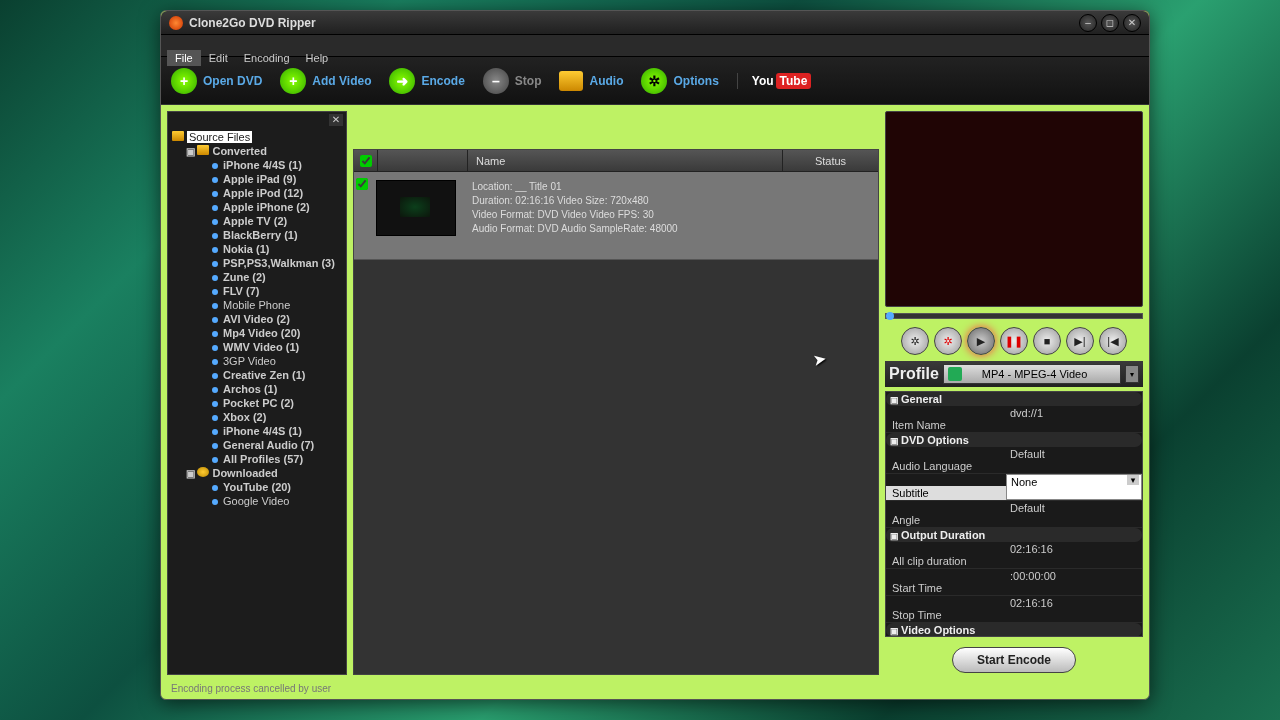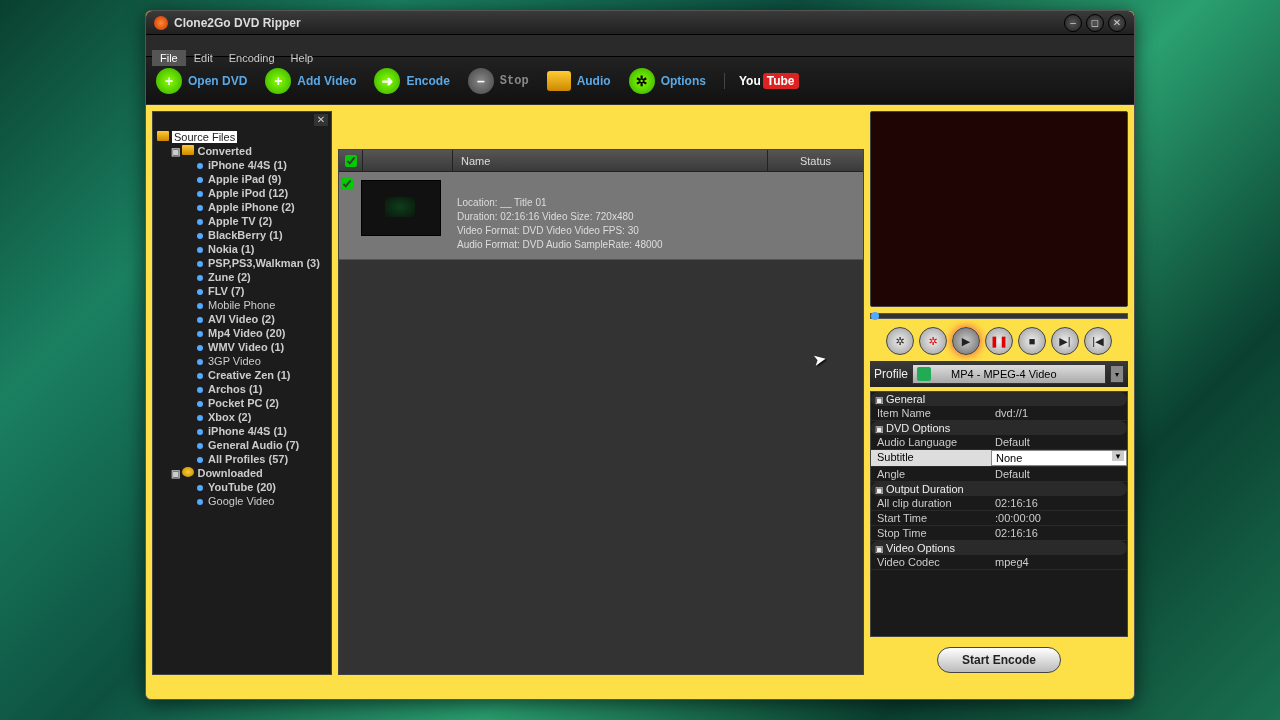--- a/index.html
+++ b/index.html
@@ -2,22 +2,22 @@
 <html><head>
 <meta charset="utf-8">
 <style>
   * { box-sizing: border-box; margin: 0; padding: 0; font-family: Tahoma, Arial, sans-serif; }
   body {
     width: 1280px; height: 720px; overflow: hidden;
     background: linear-gradient(135deg, #0a4030 0%, #1a8060 20%, #0d5040 40%, #2aa070 60%, #0a4030 80%, #1a7050 100%);
     position: relative;
   }
   .window {
-    position: absolute; left: 145px; top: 10px; width: 990px; height: 690px;
-    background: #fde047; border: 1px solid #555; border-radius: 6px;
+    position: absolute; left: 160px; top: 10px; width: 990px; height: 690px;
+    background: #bef264; border: 1px solid #555; border-radius: 6px;
     box-shadow: 0 4px 20px rgba(0,0,0,0.6);
   }
   .titlebar {
     height: 24px; background: linear-gradient(#3a3a3a, #202020);
     display: flex; align-items: center; padding: 0 8px;
     border-radius: 6px 6px 0 0; border-bottom: 1px solid #000;
   }
   .titlebar .app-icon { width: 14px; height: 14px; background: radial-gradient(#ff8833,#cc3300); border-radius: 50%; margin-right: 6px; }
   .title-text { color: #ddd; font-size: 12px; font-weight: bold; flex: 1; }
   .winbtns { display: flex; gap: 4px; }
@@ -26,21 +26,21 @@
   .menu-item { color: #ccc; font-size: 11px; padding: 2px 8px; cursor: pointer; margin-top: 24px; }
   .menu-item.sel { background: #555; color: #fff; }
   .toolbar { height: 48px; background: linear-gradient(#222,#111); display: flex; align-items: center; padding: 0 10px; gap: 18px; border-bottom:1px solid #333;}
   .tbtn { display: flex; align-items: center; gap: 6px; cursor: pointer; }
   .ticon { width: 26px; height: 26px; border-radius: 50%; display:flex;align-items:center;justify-content:center;font-size:14px;font-weight:bold;}
   .ic-green { background: radial-gradient(#8f0,#3a0); color:#fff; }
   .ic-gray { background: radial-gradient(#888,#444); color:#fff; }
   .ic-fold { background: linear-gradient(#fc3,#c80); border-radius:3px; width:24px;height:20px;}
   .ic-gear { background: radial-gradient(#8f0,#3a0); }
   .tlabel { color: #5aa9e6; font-size: 12px; font-weight: bold; }
-  .tlabel.gray { color: #888; font-family: Liberation Mono, monospace; }
+  .tlabel.gray { color: #888; }
   .yt { display:flex;align-items:center;gap:2px;font-size:12px;font-weight:bold; border-left:1px solid #444;padding-left:14px;}
   .yt .you{color:#fff;} .yt .tube{background:#d22;color:#fff;padding:1px 4px;border-radius:3px;}
   .content { display: flex; height: 576px; padding: 6px; gap: 6px; }
   .sidebar { width: 180px; background: #1c1c1c; border:1px solid #444; position:relative; overflow:hidden;}
   .side-close { position:absolute; top:2px; right:3px; color:#ccc; font-size:10px; cursor:pointer; background:#333;width:14px;height:12px;text-align:center;line-height:12px;}
   .tree { font-size: 11px; color: #ccc; padding: 18px 4px 4px 4px; overflow-y:auto; height:100%;}
   .tree-node { padding: 1px 0; white-space: nowrap; cursor:pointer;}
   .tn-root { font-weight: normal; color: #222; background:#fff; display:inline; padding:0 2px;margin-top:35px;}
   .tn-ico { display:inline-block; width:12px; height:10px; margin-right:3px;}
   .fold-ico { background:linear-gradient(#fc3,#c80); border-radius:1px;}
@@ -54,40 +54,40 @@
   .list-head { height:22px; background:linear-gradient(#555,#3a3a3a); display:flex; border-bottom:1px solid #222;}
   .lh-chk { width:24px; border-right:1px solid #222; display:flex;align-items:center;justify-content:center;}
   .lh-thumb { width:90px; border-right:1px solid #222;}
   .lh-name { flex:1; color:#ddd; font-size:11px; display:flex;align-items:center; padding-left:8px; border-right:1px solid #222;}
   .lh-status { width:95px; color:#ddd; font-size:11px; display:flex;align-items:center;justify-content:center;}
   .list-row { display:flex; background:#777; height:88px; border-bottom:1px solid #555;}
   .lr-chk { width:14px; padding:4px 2px;}
   .lr-thumb { width:100px; padding:8px;}
   .thumb { width:80px; height:56px; background:#111; border:1px solid #000; position:relative;}
   .thumb::after{content:"";position:absolute;top:30%;left:30%;width:30px;height:20px;background:radial-gradient(#0a3,#020);opacity:0.3;}
-  .lr-info { flex:1; padding:24px 4px; font-size:10px; color:#ddd; line-height:14px;}
+  .lr-info { flex:1; padding:8px 4px; font-size:10px; color:#ddd; line-height:14px;}
   .right { width: 258px; display:flex; flex-direction:column; gap:4px;}
   .preview { height:196px; background:#200505; border:1px solid #444; border-radius:2px;}
   .seek { height:6px; background:#333; border:1px solid #555; margin:2px 0; position:relative;}
   .seek::before{content:"";position:absolute;left:0;top:-2px;width:8px;height:8px;background:#5af;border-radius:50%;}
   .controls { display:flex; gap:5px; justify-content:center; padding:2px 0;}
   .cbtn { width:28px; height:28px; border-radius:50%; background:radial-gradient(#eee,#999); border:1px solid #444; display:flex;align-items:center;justify-content:center;font-size:11px;cursor:pointer;color:#222;}
   .cbtn.red { color:#d00;}
   .cbtn.play { background:radial-gradient(#ccc,#666); box-shadow:0 0 8px #f44;}
   .profile-row { display:flex; align-items:center; gap:4px; background:linear-gradient(#3a3a3a,#222); padding:3px 4px;}
-  .profile-label { color:#eee; font-size:12px; font-weight:normal;}
+  .profile-label { color:#eee; font-size:16px; font-weight:bold;}
   .profile-sel { flex:1; height:20px; background:linear-gradient(#ddd,#aaa); border:1px solid #333; font-size:11px; padding:2px 4px; display:flex;align-items:center;gap:20px;}
   .profile-sel .pico{width:14px;height:14px;background:#2a5;border-radius:2px;}
   .pdrop { width:14px;height:18px;background:#888;border:1px solid #333;display:flex;align-items:center;justify-content:center;font-size:8px;}
   .props { flex:1; background:#1a1a1a; border:1px solid #444; overflow-y:scroll; font-family:"Courier New",monospace; font-size:11px; color:#ccc;}
   .props::-webkit-scrollbar{width:14px;} .props::-webkit-scrollbar-track{background:#ddd;} .props::-webkit-scrollbar-thumb{background:#888;border:1px solid #666;}
-  .prop-section { background:#2a2a2a; padding:1px 4px; font-weight:normal; color:#eee;border-radius:7px;}
+  .prop-section { background:#2a2a2a; padding:1px 4px; font-weight:bold; color:#eee;border-radius:7px;}
   .prop-section::before{content:"▣ ";font-size:9px;}
   .prop-row { display:flex; border-bottom:1px solid #2a2a2a;}
-  .prop-key { width:120px; padding:1px 6px;}
+  .prop-key { width:120px; padding:1px 6px;margin-top:12px;}
   .prop-val { flex:1; padding:1px 4px;}
   .prop-row.sel .prop-key { background:#ddd; color:#000;}
   .prop-row.sel .prop-val { background:#fff; color:#000; border:1px solid #888; position:relative;}
   .prop-row.sel .prop-val::after{content:"▾";position:absolute;right:2px;top:0;font-size:9px;background:#ccc;width:12px;text-align:center;}
   .start-btn { align-self:center; margin:6px 0 2px 0; padding:5px 24px; background:linear-gradient(#fff,#bbb); border:1px solid #444; border-radius:14px; font-size:12px; font-weight:bold; cursor:pointer; color:#222;}
   .statusbar { height:18px; padding:2px 10px; color:#777; font-size:10px;}
   input[type=checkbox]{width:12px;height:12px;accent-color:#0c0;}
   .cursor { position:absolute; left:813px; top:350px; font-size:16px; color:#fff; text-shadow:1px 1px 2px #000; pointer-events:none; transform:rotate(-10deg);}
 </style>
 </head>
@@ -254,15 +254,16 @@
         <div class="prop-section">Video Options</div>
         <div class="prop-row">
             <div class="prop-key">Video Codec</div>
             <div class="prop-val">mpeg4</div>
           </div>
       </div>
       <button class="start-btn">Start Encode</button>
     </div>
   </div>
 
+  <div class="statusbar">Encoding process cancelled by user</div>
 </div>
 
 <div class="cursor">➤</div>
 
 </body></html>

